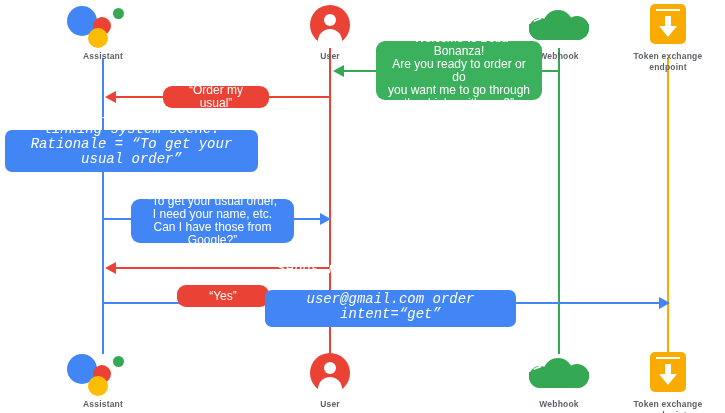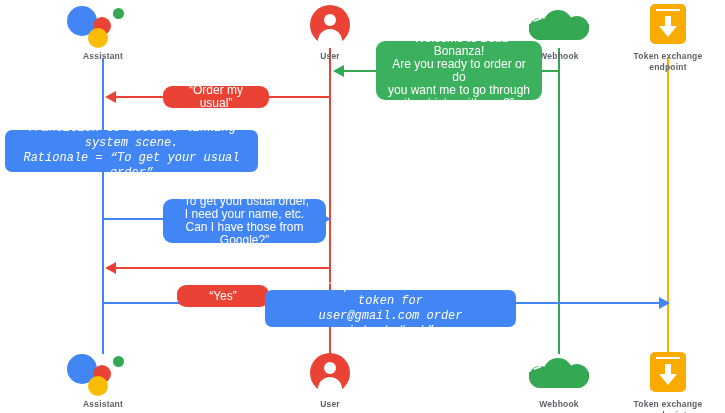--- a/index.html
+++ b/index.html
@@ -164,23 +164,24 @@
     z-index: 5;
   }
   .bubble.green { background: #3cb15d; }
   .bubble.red   { background: #ea4335; }
   .bubble.blue  { background: #4285f4; }
 
   .bubble.speech { font-size: 12px; }
   .bubble.mono {
     font-family: "Liberation Mono", monospace;
     font-style: italic;
-    font-size: 12px;
+    font-size: 14px;
     line-height: 15px;
     border-radius: 7px;
+    align-items: flex-end;
   }
   .bubble .txt { white-space: pre-line; }
 </style>
 </head>
 <body>
 
 <div id="canvas">
 
   <div class="lifeline" style="left:102px; top:58px; height:296px; background:#4285f4;"></div>
   <div class="lifeline" style="left:329px; top:48px; height:306px; background:#ea4335;"></div>
@@ -245,21 +246,21 @@
     <span class="txt">“Order my usual”</span>
   </div>
 
   <div class="bubble blue mono" style="left:5px; top:130px; width:253px; height:42px;">
     <span class="txt">Transition to account linking system scene.
 Rationale = “To get your usual order”</span>
   </div>
 
   <div class="arrow-line" style="left:103px; top:218px; width:220px; background:#4285f4;"></div>
   <div class="arrow-head right" style="left:320px; top:213px; color:#4285f4;"></div>
-  <div class="bubble blue speech" style="left:131px; top:199px; width:163px; height:44px;margin-left:32px;">
+  <div class="bubble blue speech" style="left:131px; top:199px; width:163px; height:44px;">
     <span class="txt">“To get your usual order,
 I need your name, etc.
 Can I have those from Google?”</span>
   </div>
 
   <div class="arrow-line" style="left:109px; top:267px; width:221px; background:#ea4335;"></div>
   <div class="arrow-head left" style="left:105px; top:262px; color:#ea4335;"></div>
   <div class="bubble red speech" style="left:177px; top:257px; width:92px; height:22px;margin-top:28px;">
     <span class="txt">“Yes”</span>
   </div>

